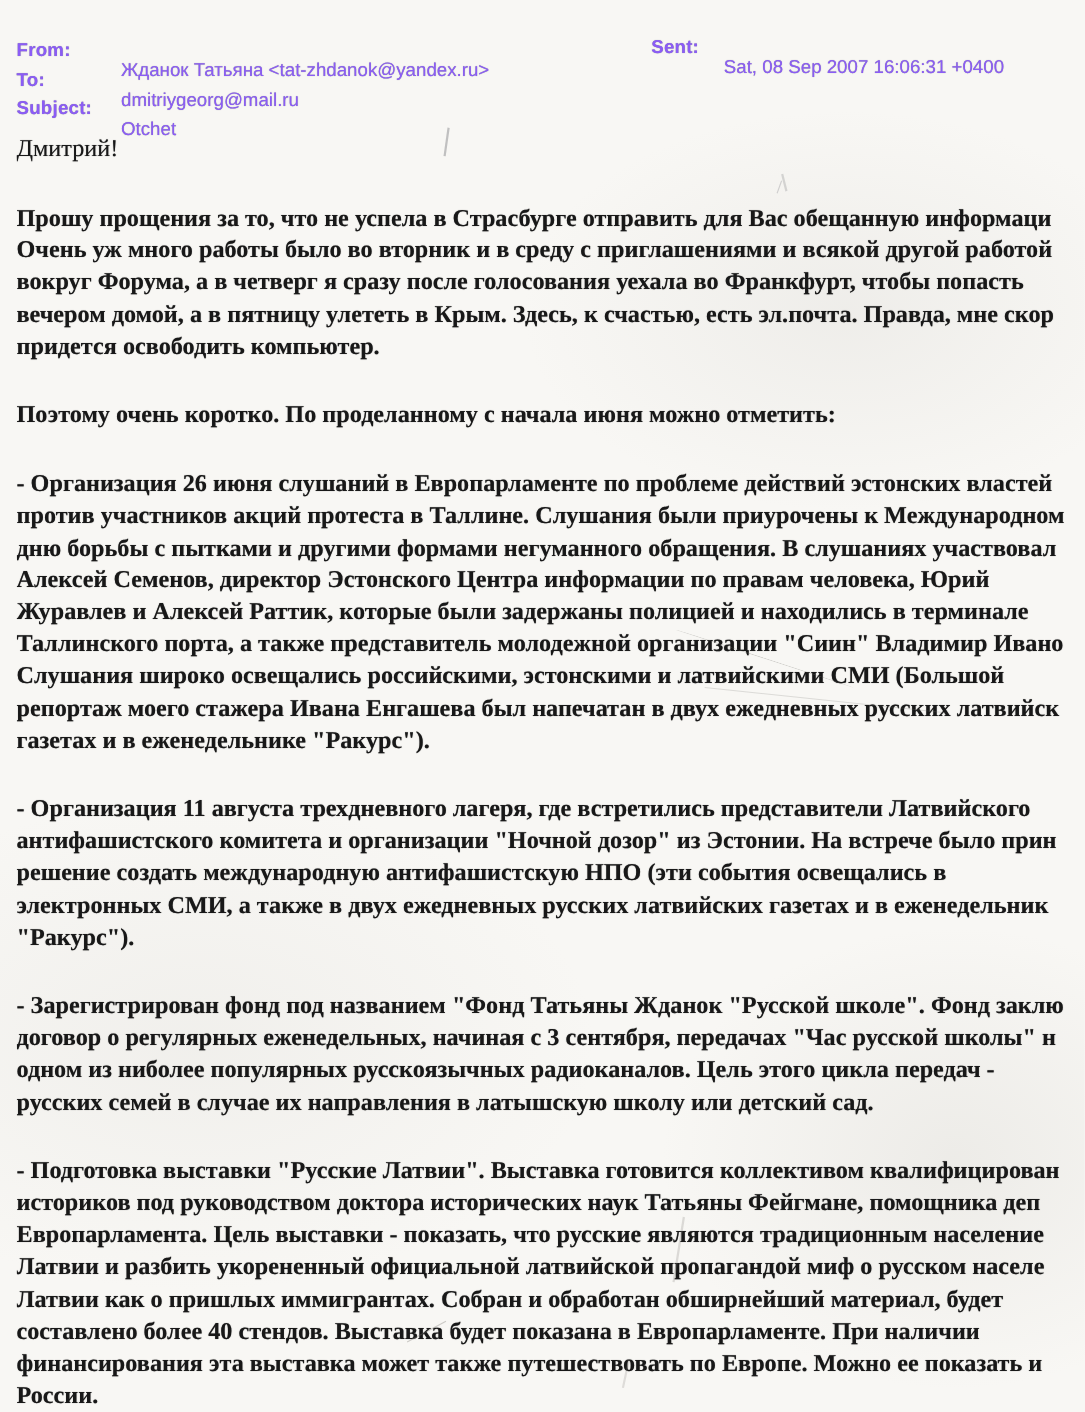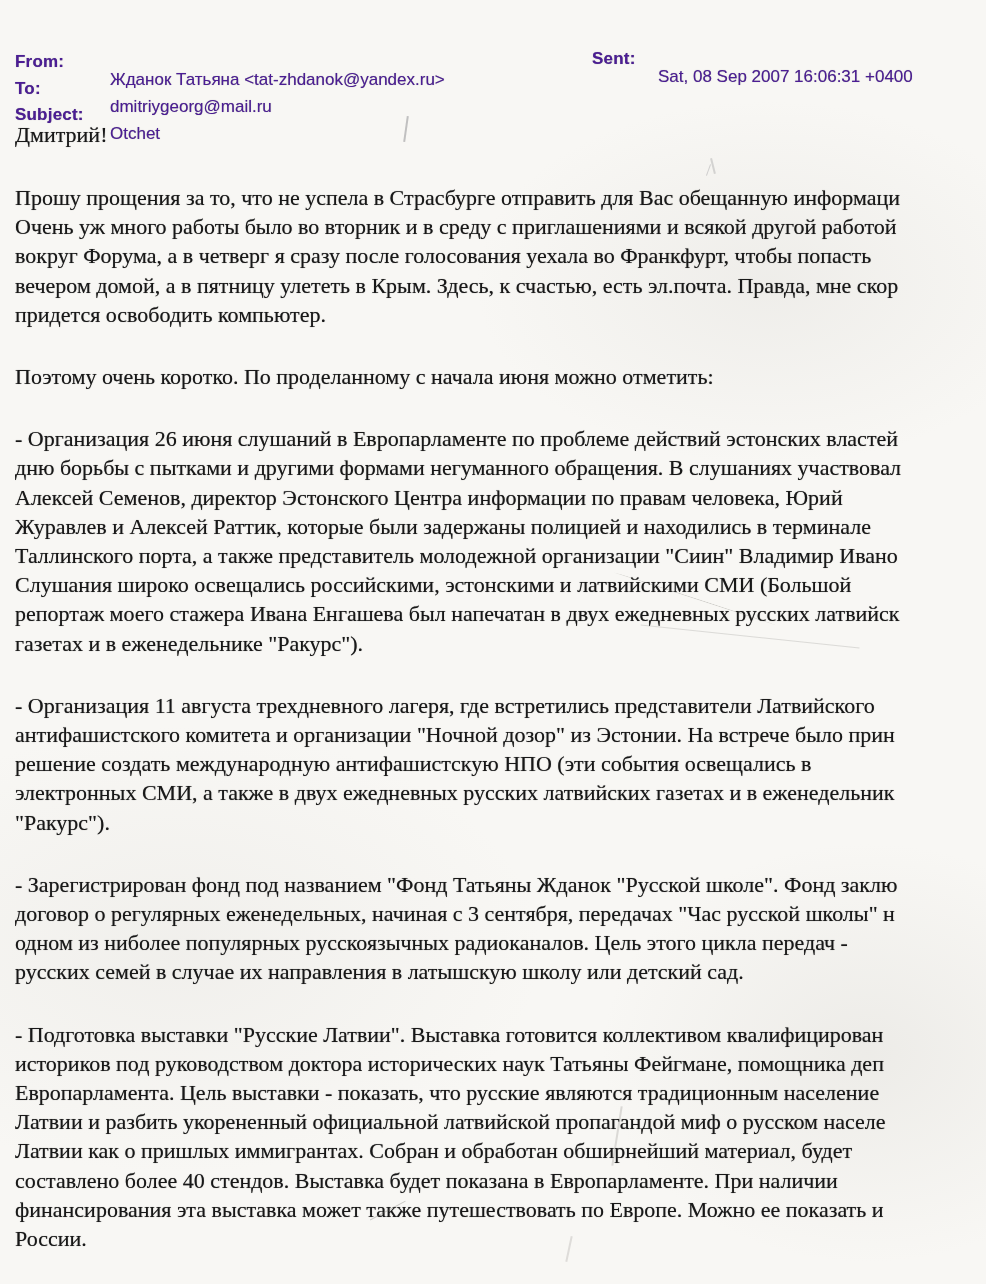--- a/index.html
+++ b/index.html
@@ -20,23 +20,23 @@
     color: #181818;
   }
   .page {
     position: absolute;
     inset: 0;
     overflow: hidden;
   }
   
   .hdr {
     position: absolute;
-    top: 16px; left: 0; right: 0; height: 112px;
+    top: 0; left: 0; right: 0; height: 112px;
     font-family: "Liberation Sans", "DejaVu Sans", sans-serif;
-    color: #4c1d95;
+    color: #8b5cf6;
   }
   .hlabel {
     position: absolute;
     font-weight: bold;
     font-size: 17px;
     letter-spacing: 0.2px;
     text-shadow: 0 0 0.7px rgba(25,30,40,0.55);
   }
   .hvalue {
     position: absolute;
@@ -68,20 +68,21 @@
     text-shadow: 0 0 0.8px rgba(20,20,20,0.6);
   }
   .para { margin: 0 0 33px 0; }
   .para:last-child { margin-bottom: 0; }
   .line {
     font-size: 22px;
     line-height: 29.2px;
     white-space: pre;
     overflow: hidden;
     text-shadow: 0 0 0.8px rgba(20,20,20,0.6);
+    font-weight: bold;
   }
 
   
   .artifact { position: absolute; pointer-events: none; }
   .a1 { left: 405px; top: 116px; width: 2px;  height: 26px; background: rgba(90,90,95,0.35); transform: rotate(8deg); }
   .a2 { left: 712px; top: 158px; width: 2px;  height: 16px; background: rgba(110,110,115,0.25); transform: rotate(-14deg); }
   .a3 { left: 610px; top: 598px; width: 170px; height: 1px; border-top: 1px solid rgba(120,118,112,0.30); transform: rotate(18deg); border-radius: 50%; }
   .a4 { left: 640px; top: 636px; width: 220px; height: 1px; border-top: 1px solid rgba(120,118,112,0.22); transform: rotate(6deg); }
   .a5 { left: 616px; top: 1106px; width: 2px; height: 60px; background: rgba(130,128,122,0.25); transform: rotate(9deg); }
   .a6 { left: 368px; top: 1210px; width: 40px; height: 1px; border-top: 1px solid rgba(120,118,112,0.35); transform: rotate(-28deg); }
@@ -114,20 +115,21 @@
       <div class="line">вечером домой, а в пятницу улететь в Крым. Здесь, к счастью, есть эл.почта. Правда, мне скор</div>
       <div class="line">придется освободить компьютер.</div>
     </div>
 
     <div class="para">
       <div class="line">Поэтому очень коротко. По проделанному с начала июня можно отметить:</div>
     </div>
 
     <div class="para">
       <div class="line">- Организация 26 июня слушаний в Европарламенте по проблеме действий эстонских властей</div>
+      <div class="line">против участников акций протеста в Таллине. Слушания были приурочены к Международном</div>
       <div class="line">дню борьбы с пытками и другими формами негуманного обращения. В слушаниях участвовал</div>
       <div class="line">Алексей Семенов, директор Эстонского Центра информации по правам человека, Юрий</div>
       <div class="line">Журавлев и Алексей Раттик, которые были задержаны полицией и находились в терминале</div>
       <div class="line">Таллинского порта, а также представитель молодежной организации "Сиин" Владимир Ивано</div>
       <div class="line">Слушания широко освещались российскими, эстонскими и латвийскими СМИ (Большой</div>
       <div class="line">репортаж моего стажера Ивана Енгашева был напечатан в двух ежедневных русских латвийск</div>
       <div class="line">газетах и в еженедельнике "Ракурс").</div>
     </div>
 
     <div class="para">

